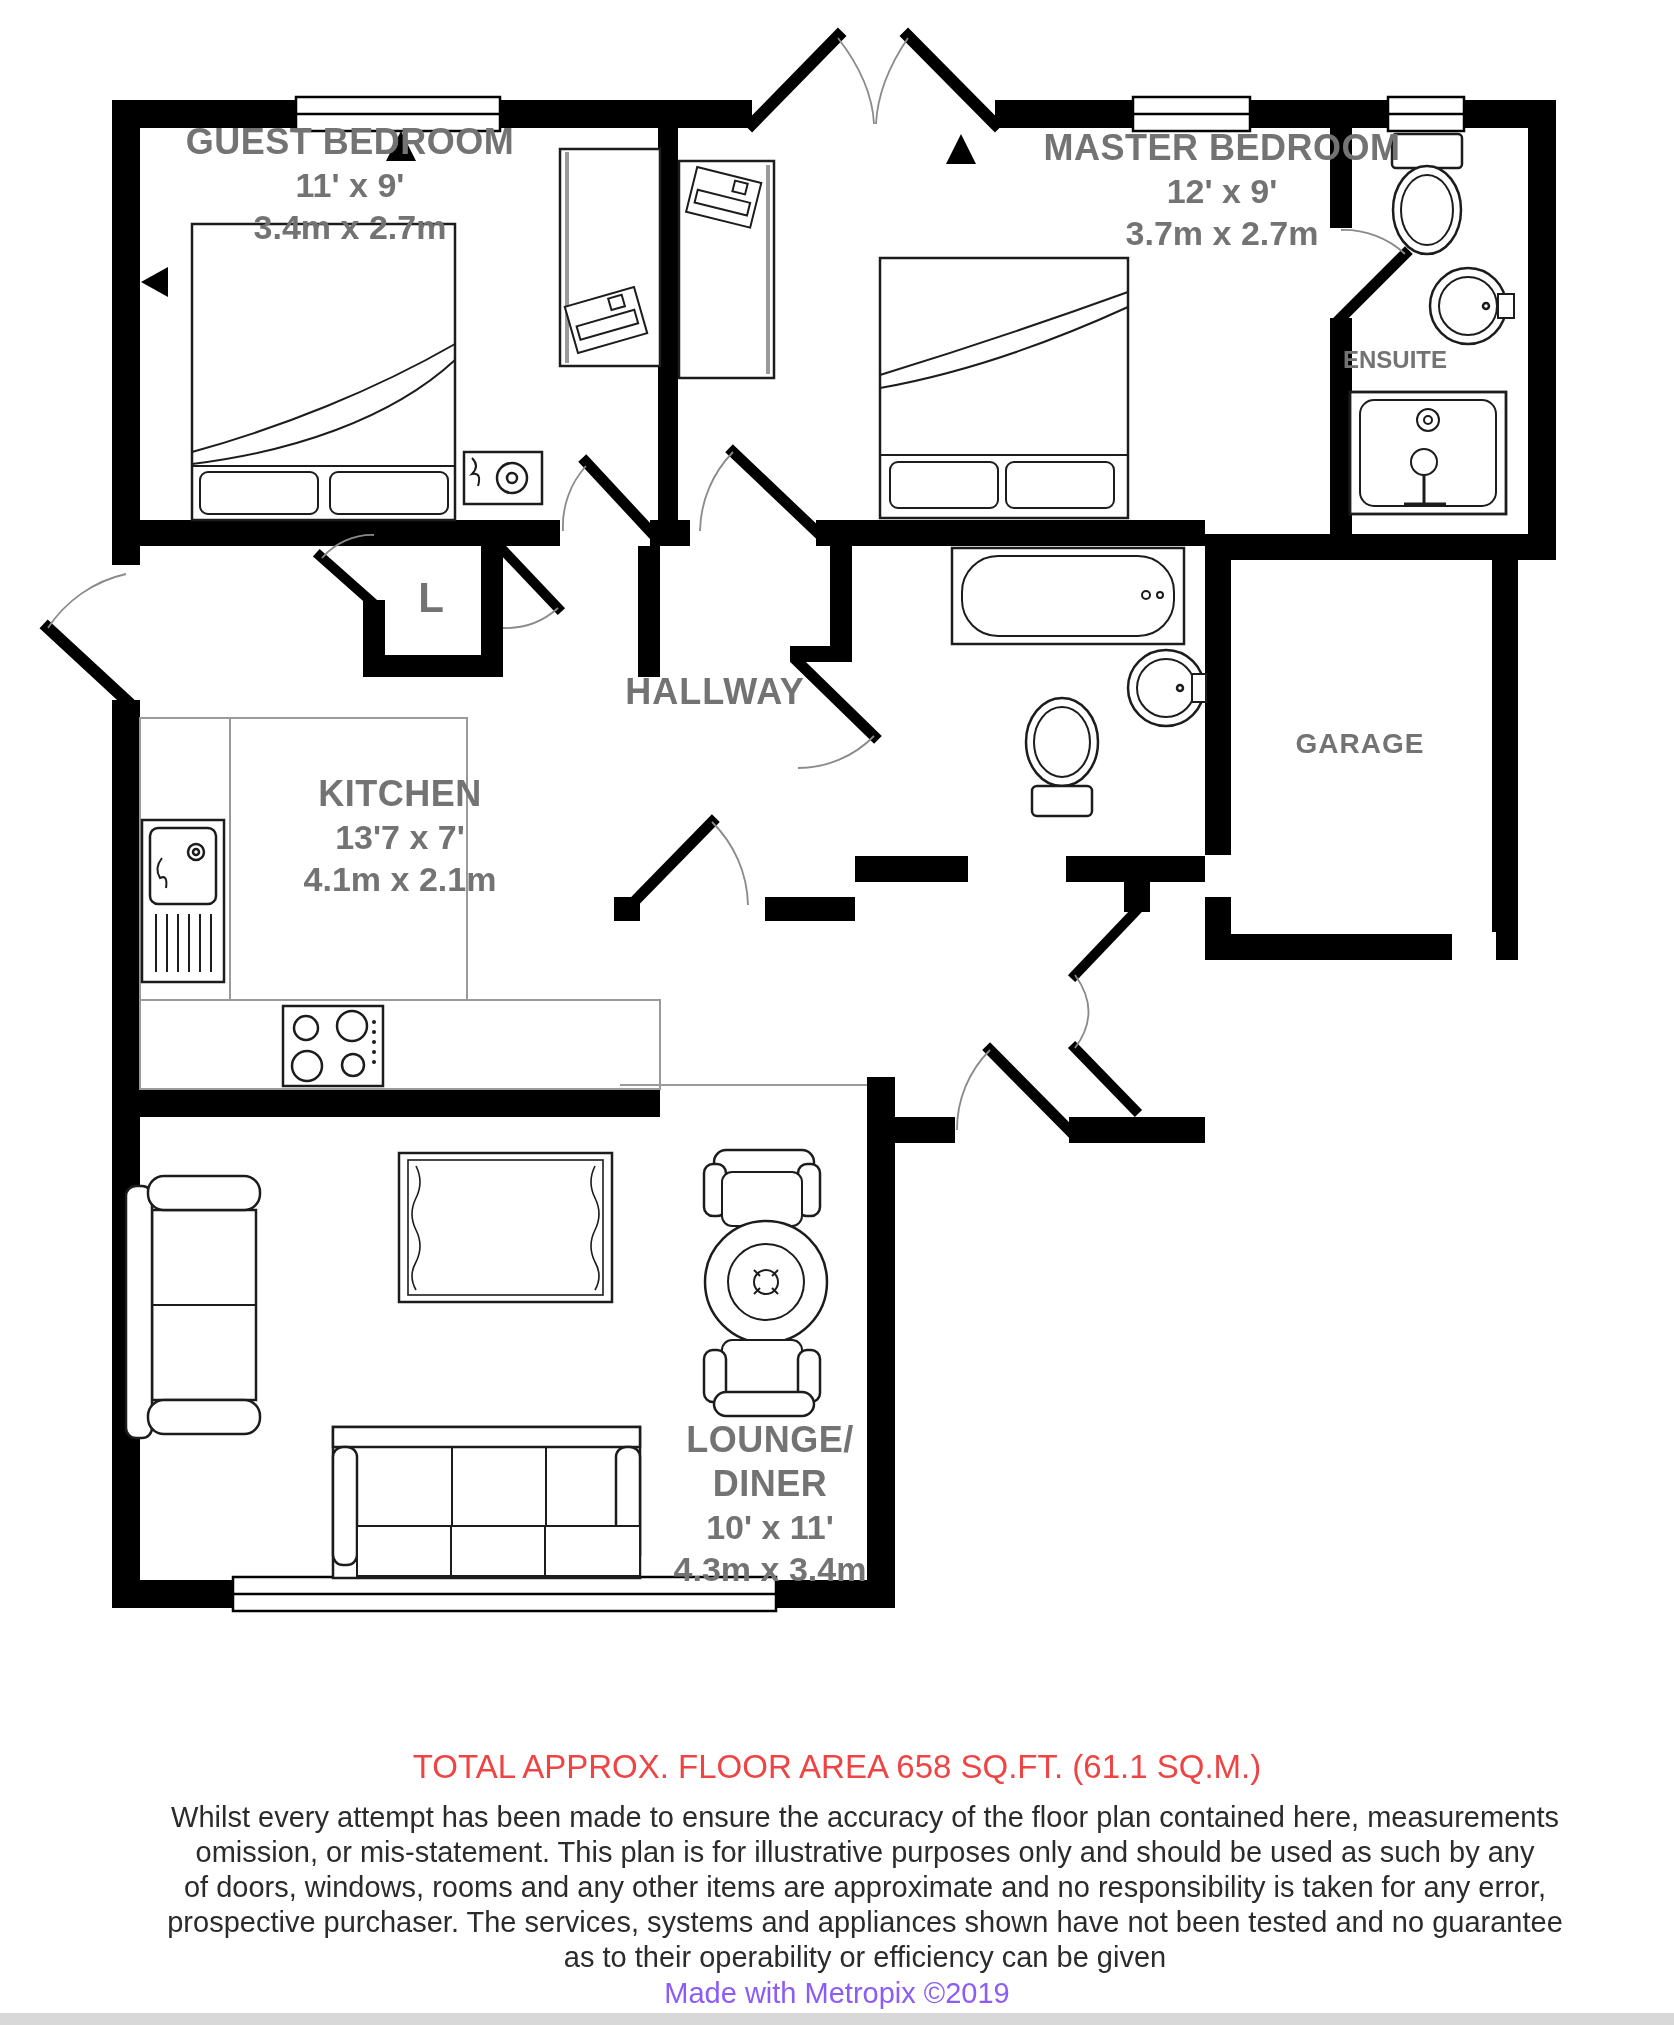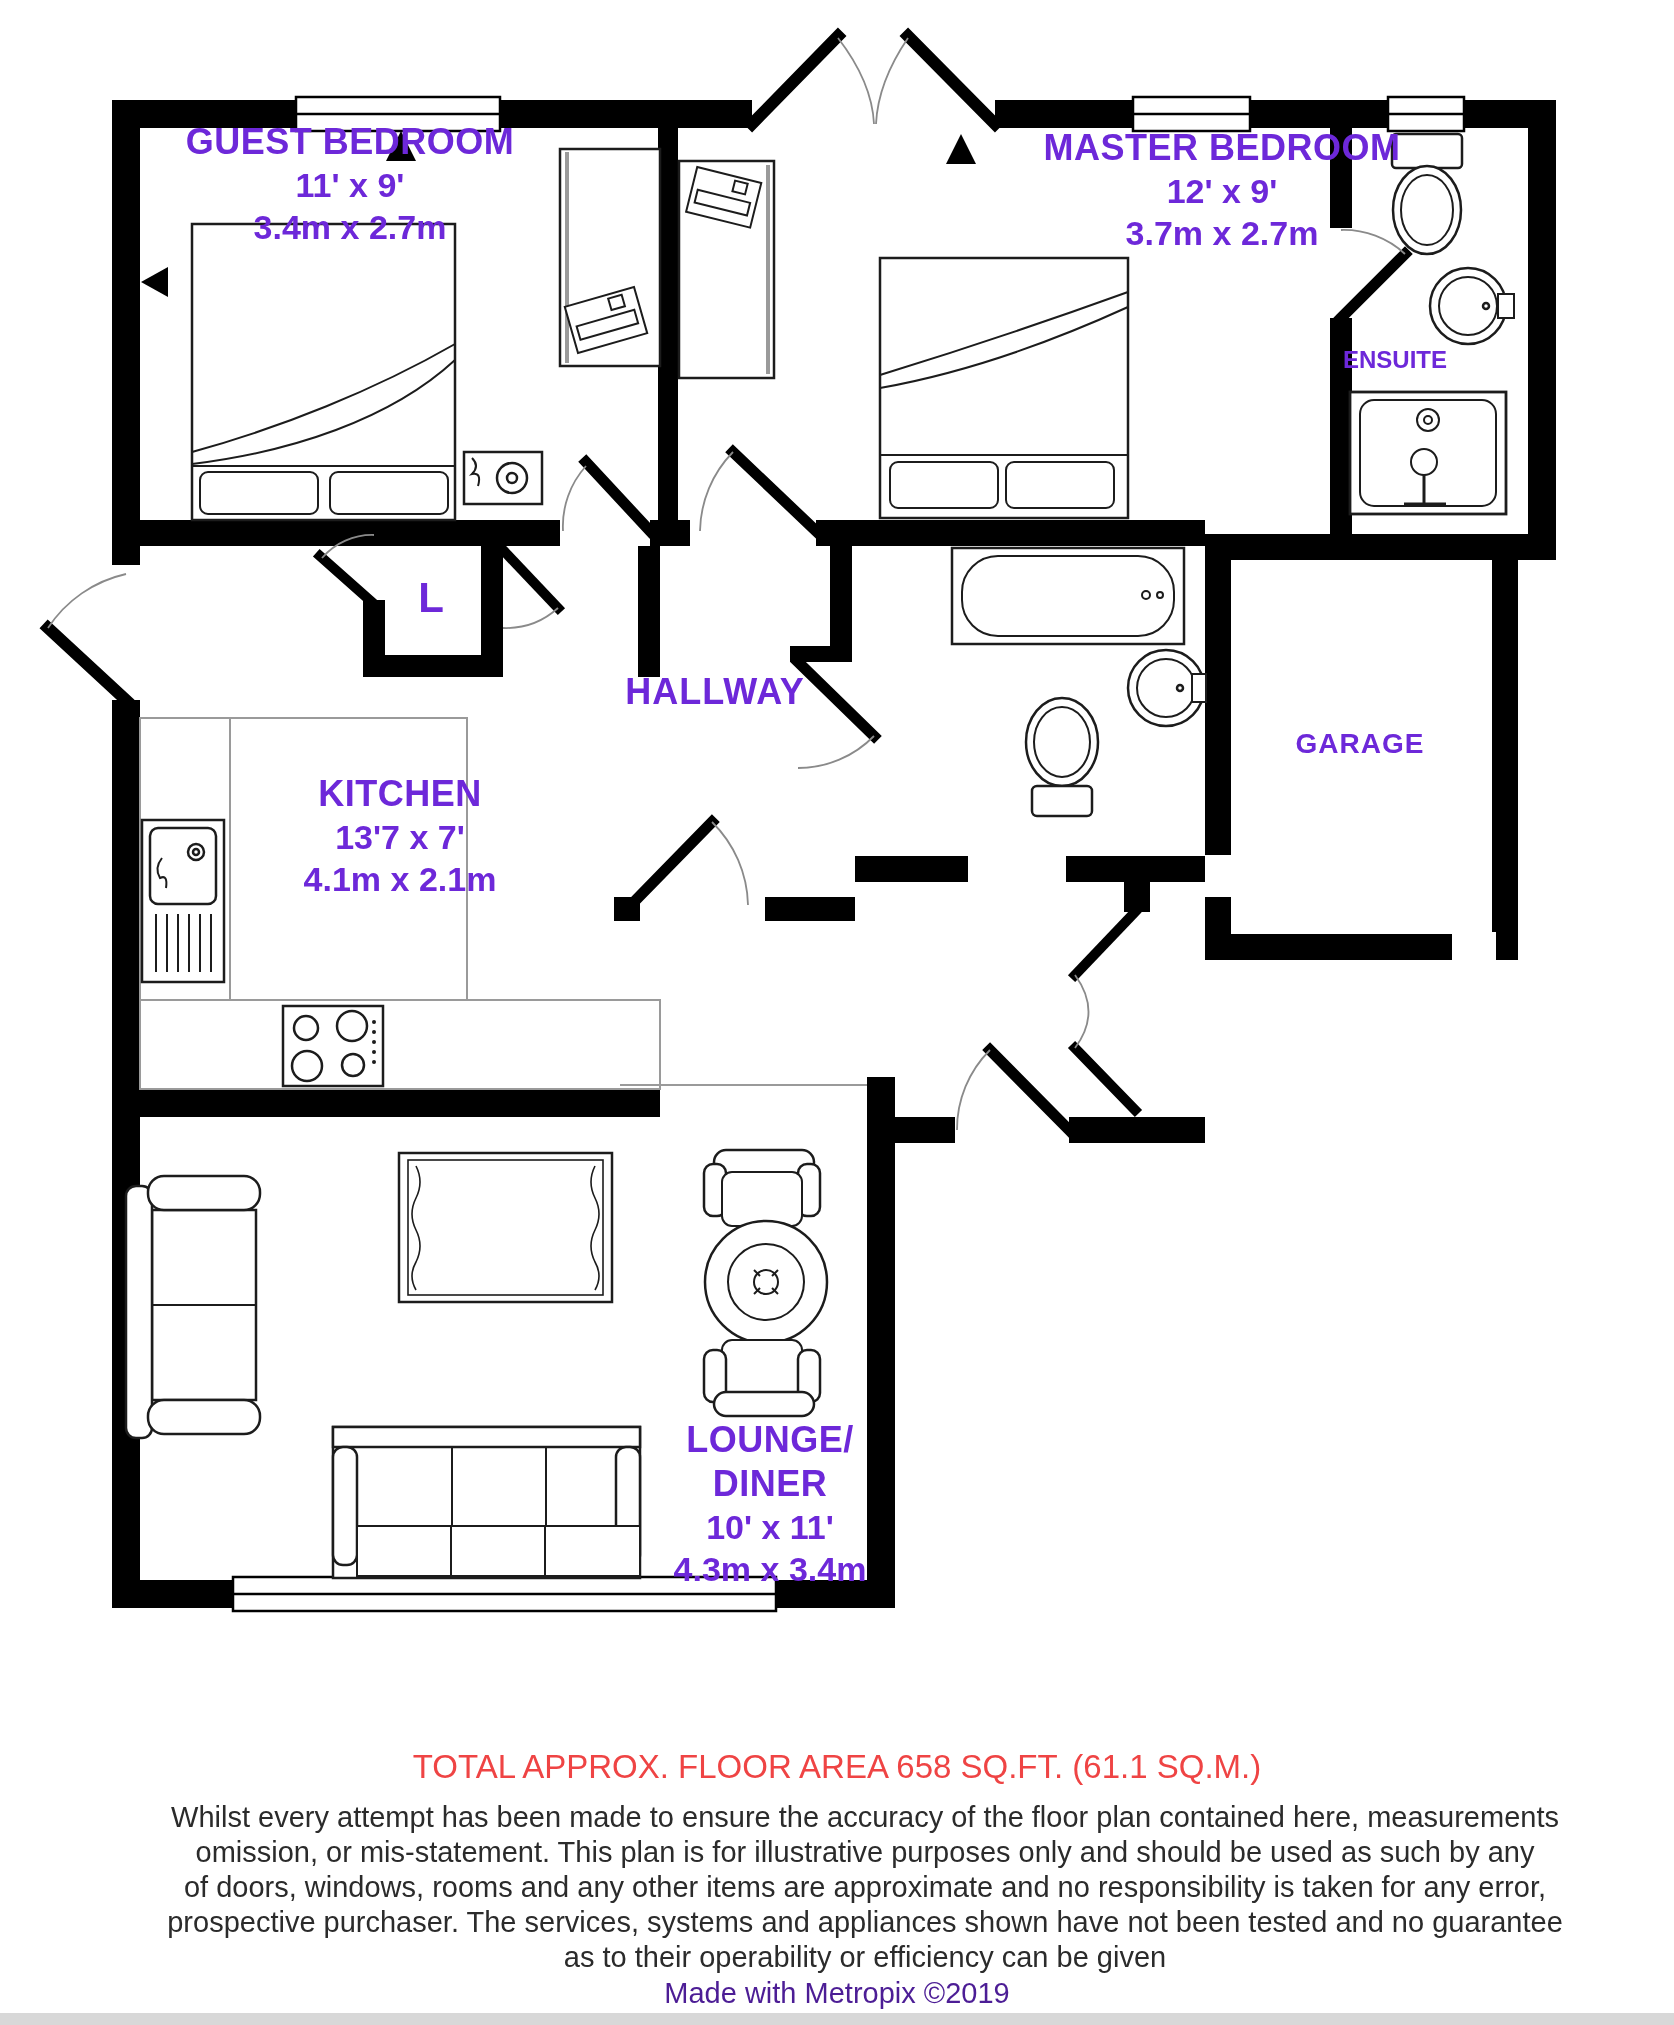--- a/index.html
+++ b/index.html
@@ -1,30 +1,30 @@
 <!DOCTYPE html>
 <html><head>
 <meta charset="utf-8">
 <style>
   html,body{margin:0;padding:0;background:#ffffff;}
   body{width:1674px;height:2025px;position:relative;font-family:"Liberation Sans",sans-serif;overflow:hidden;}
   .page{position:absolute;left:0;top:0;width:1674px;height:2025px;background:#fff;}
   svg{position:absolute;left:0;top:0;}
-  .room-label{position:absolute;text-align:center;color:#6d28d9;font-weight:bold;z-index:5;}
+  .room-label{position:absolute;text-align:center;color:#737373;font-weight:bold;z-index:5;}
   .room-label .rname{font-size:36px;line-height:44px;letter-spacing:0.5px;}
   .room-label .rdim{font-size:34px;line-height:42px;}
   .label-ensuite{font-size:24px;line-height:28px;}
   .label-garage{font-size:28px;line-height:44px;letter-spacing:1px;}
   .label-hallway{font-size:36px;line-height:40px;letter-spacing:1px;}
   .label-landing{font-size:42px;line-height:44px;}
   .footer{position:absolute;left:0;width:1674px;text-align:center;color:#2e2e2e;z-index:5;}
   .footer-total{top:1748px;font-size:33px;font-weight:400;color:#ef4444;}
   .footer-disclaimer{top:1800px;padding-left:28px;}
   .footer-disclaimer div{font-size:29px;line-height:35px;color:#2b2b2b;}
-  .footer-credit{top:1977px;font-size:29px;color:#4c1d95;}
+  .footer-credit{top:1977px;font-size:29px;color:#8b5cf6;}
   .bottom-strip{position:absolute;left:0;top:2013px;width:1674px;height:12px;background:#d8d8d8;}
 </style>
 </head>
 <body>
 
 <div class="page">
 
 <svg width="1674" height="2025" viewBox="0 0 1674 2025">
 
   <g fill="#000000">

